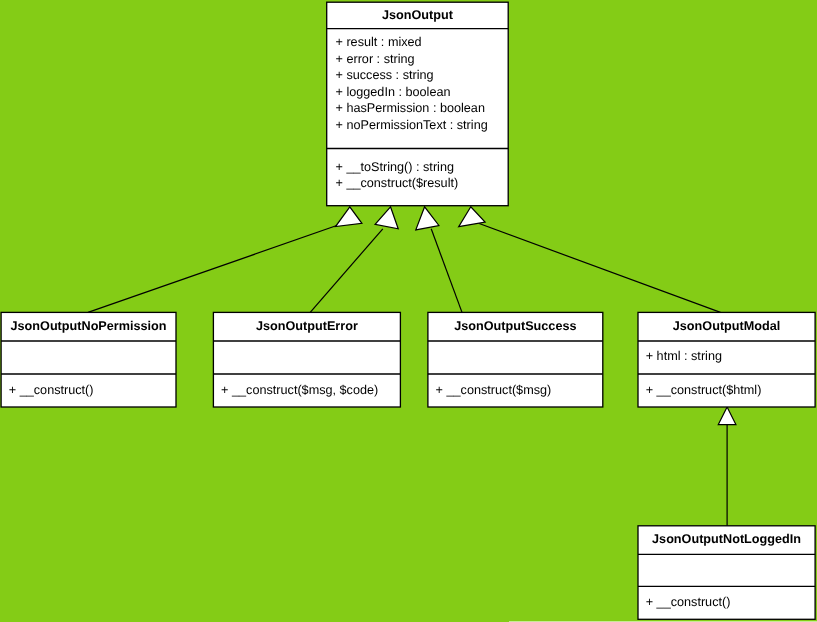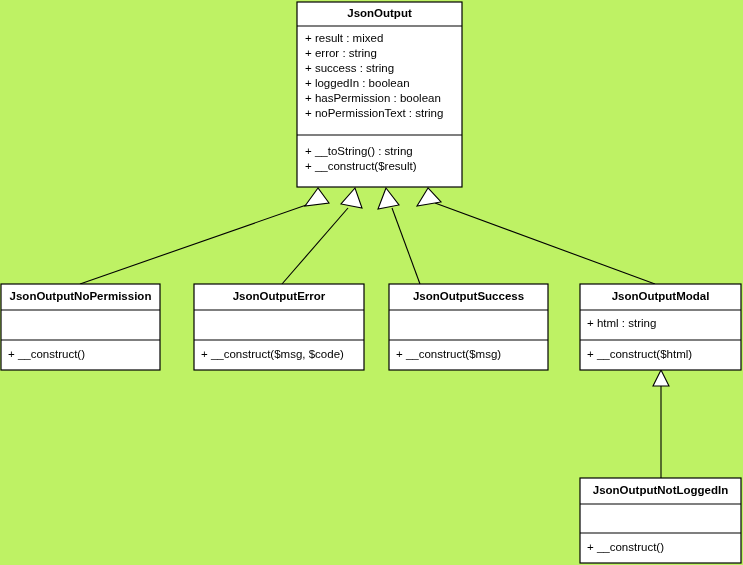--- a/index.html
+++ b/index.html
@@ -11,21 +11,21 @@
   body {
     width: 743px;
     height: 565px;
     font-family: "Liberation Sans", sans-serif;
     overflow: hidden;
   }
   #diagram-root {
     position: relative;
     width: 743px;
     height: 565px;
-    background: #bef264;
+    background: #84cc16;
   }
   svg#uml-canvas {
     position: absolute;
     top: 0;
     left: 0;
     width: 743px;
     height: 565px;
   }
   .cls-box {
     fill: #ffffff;

